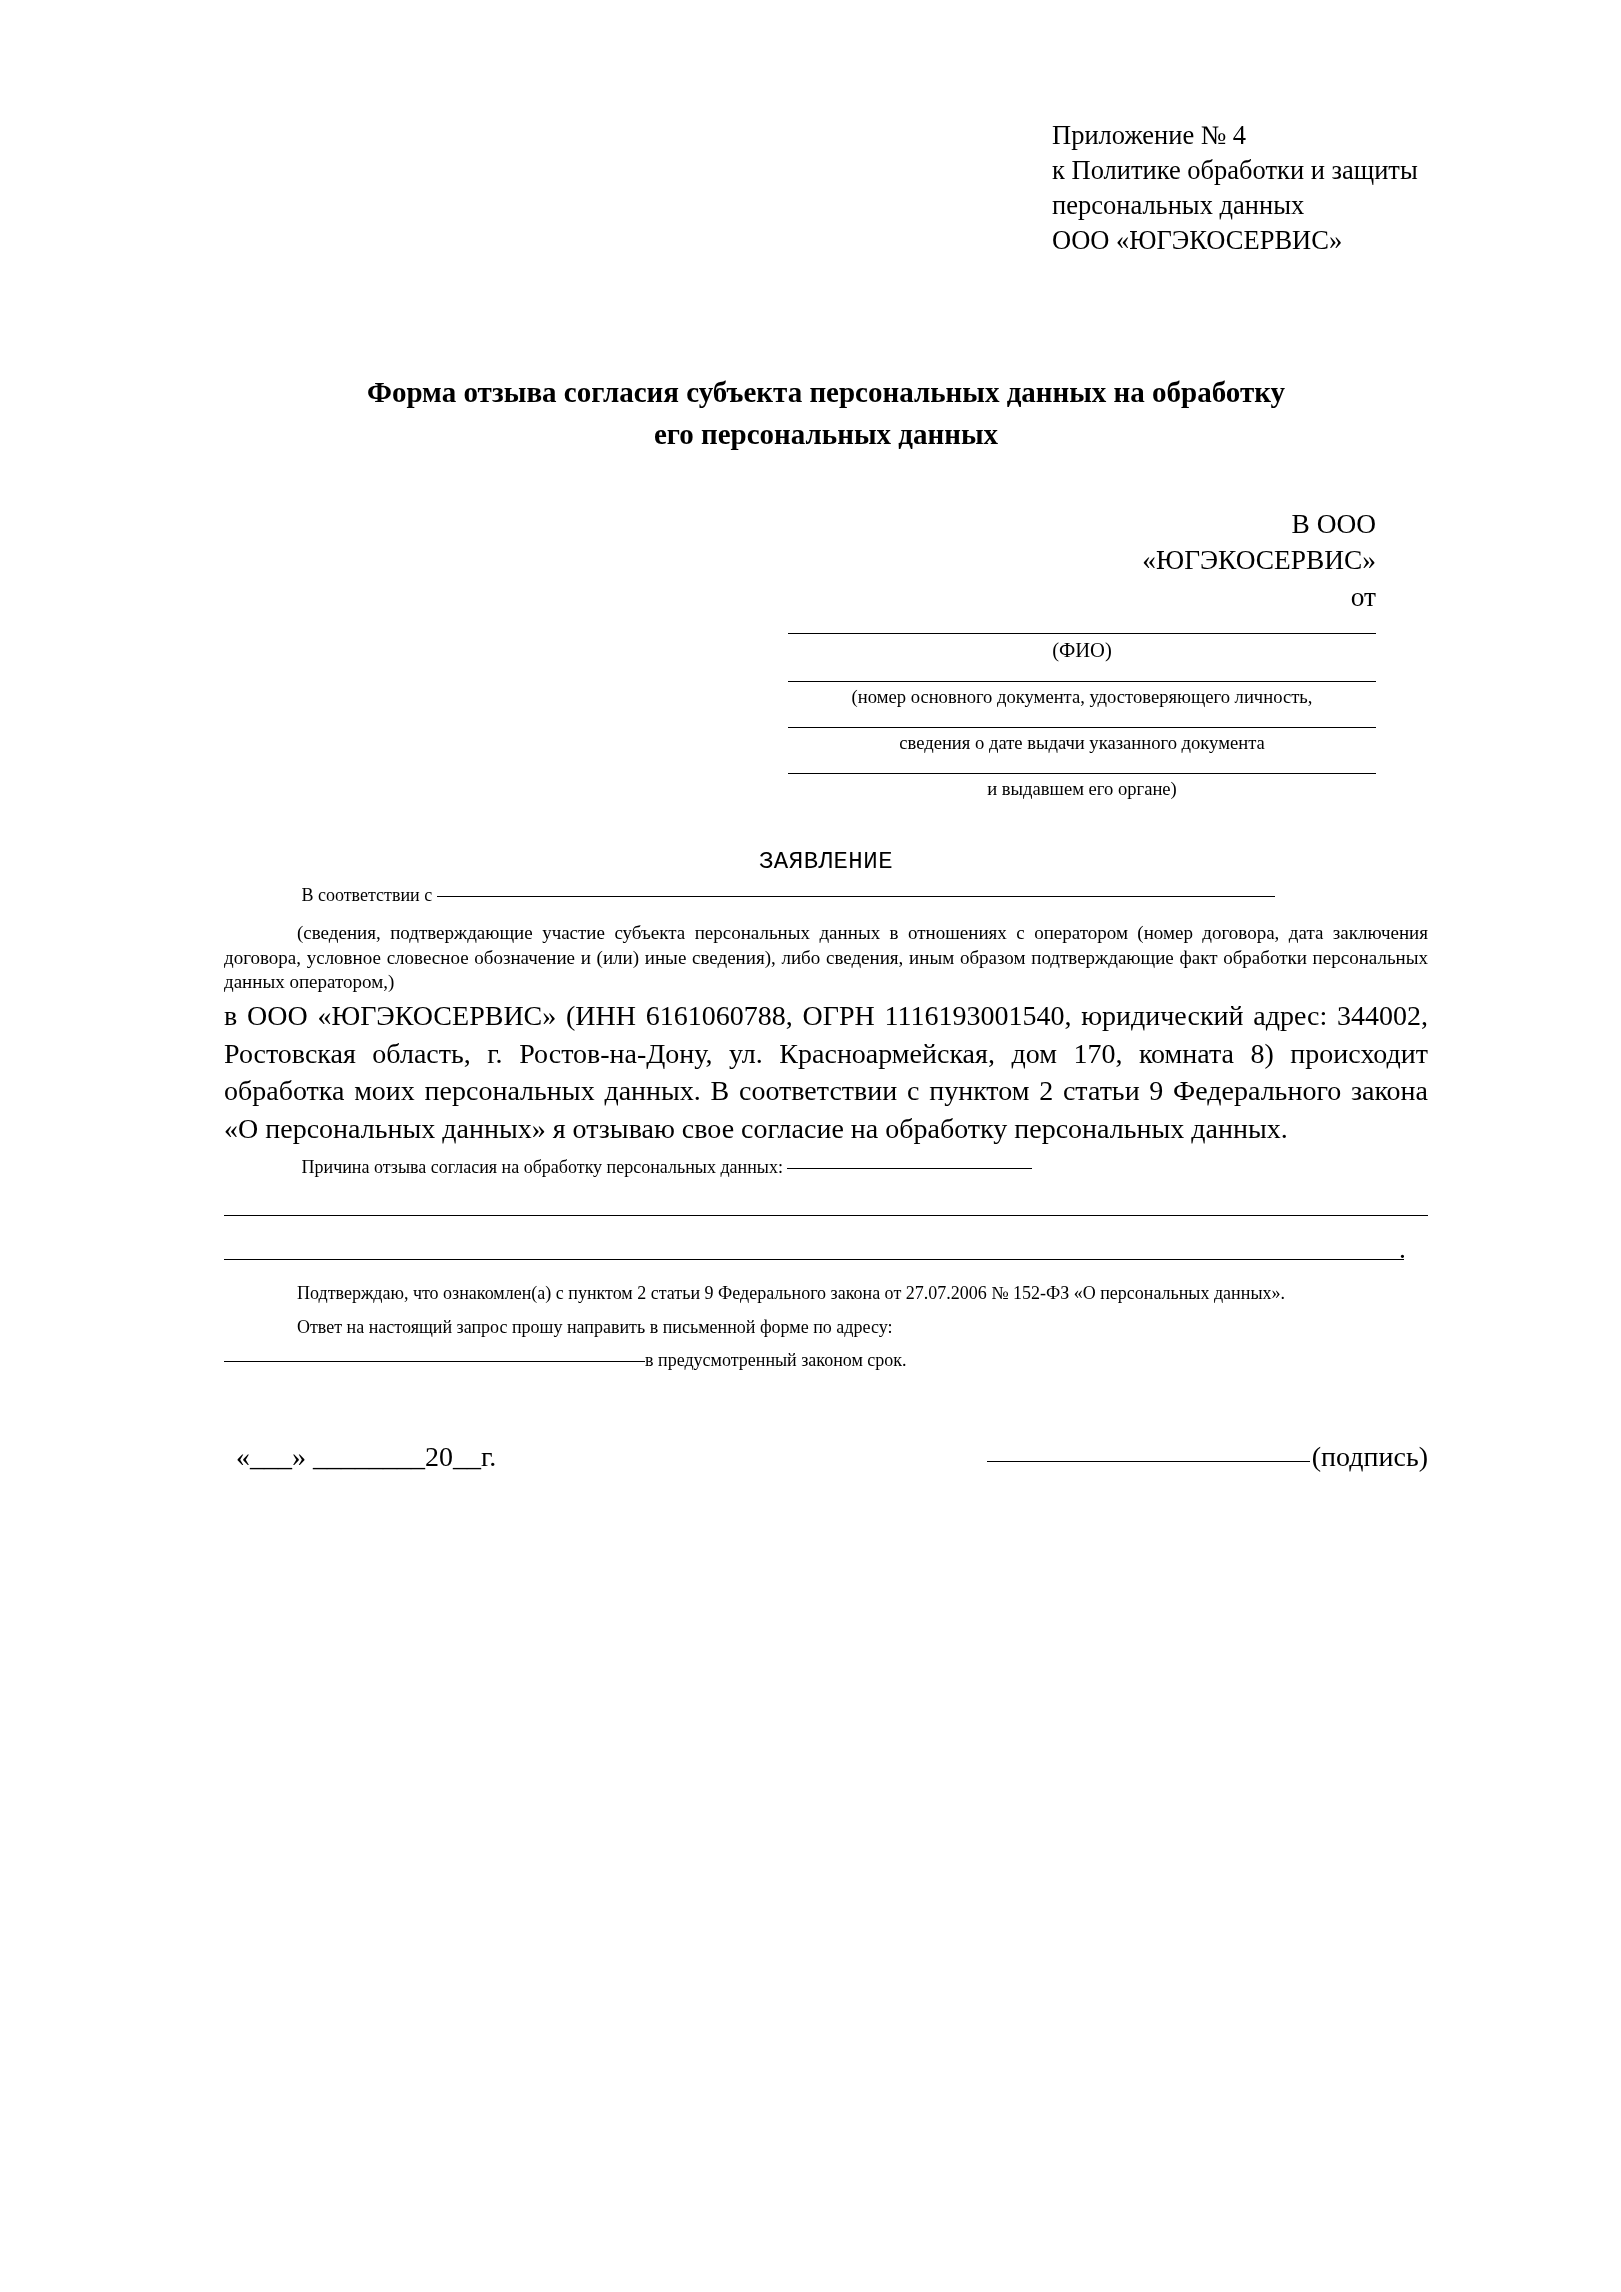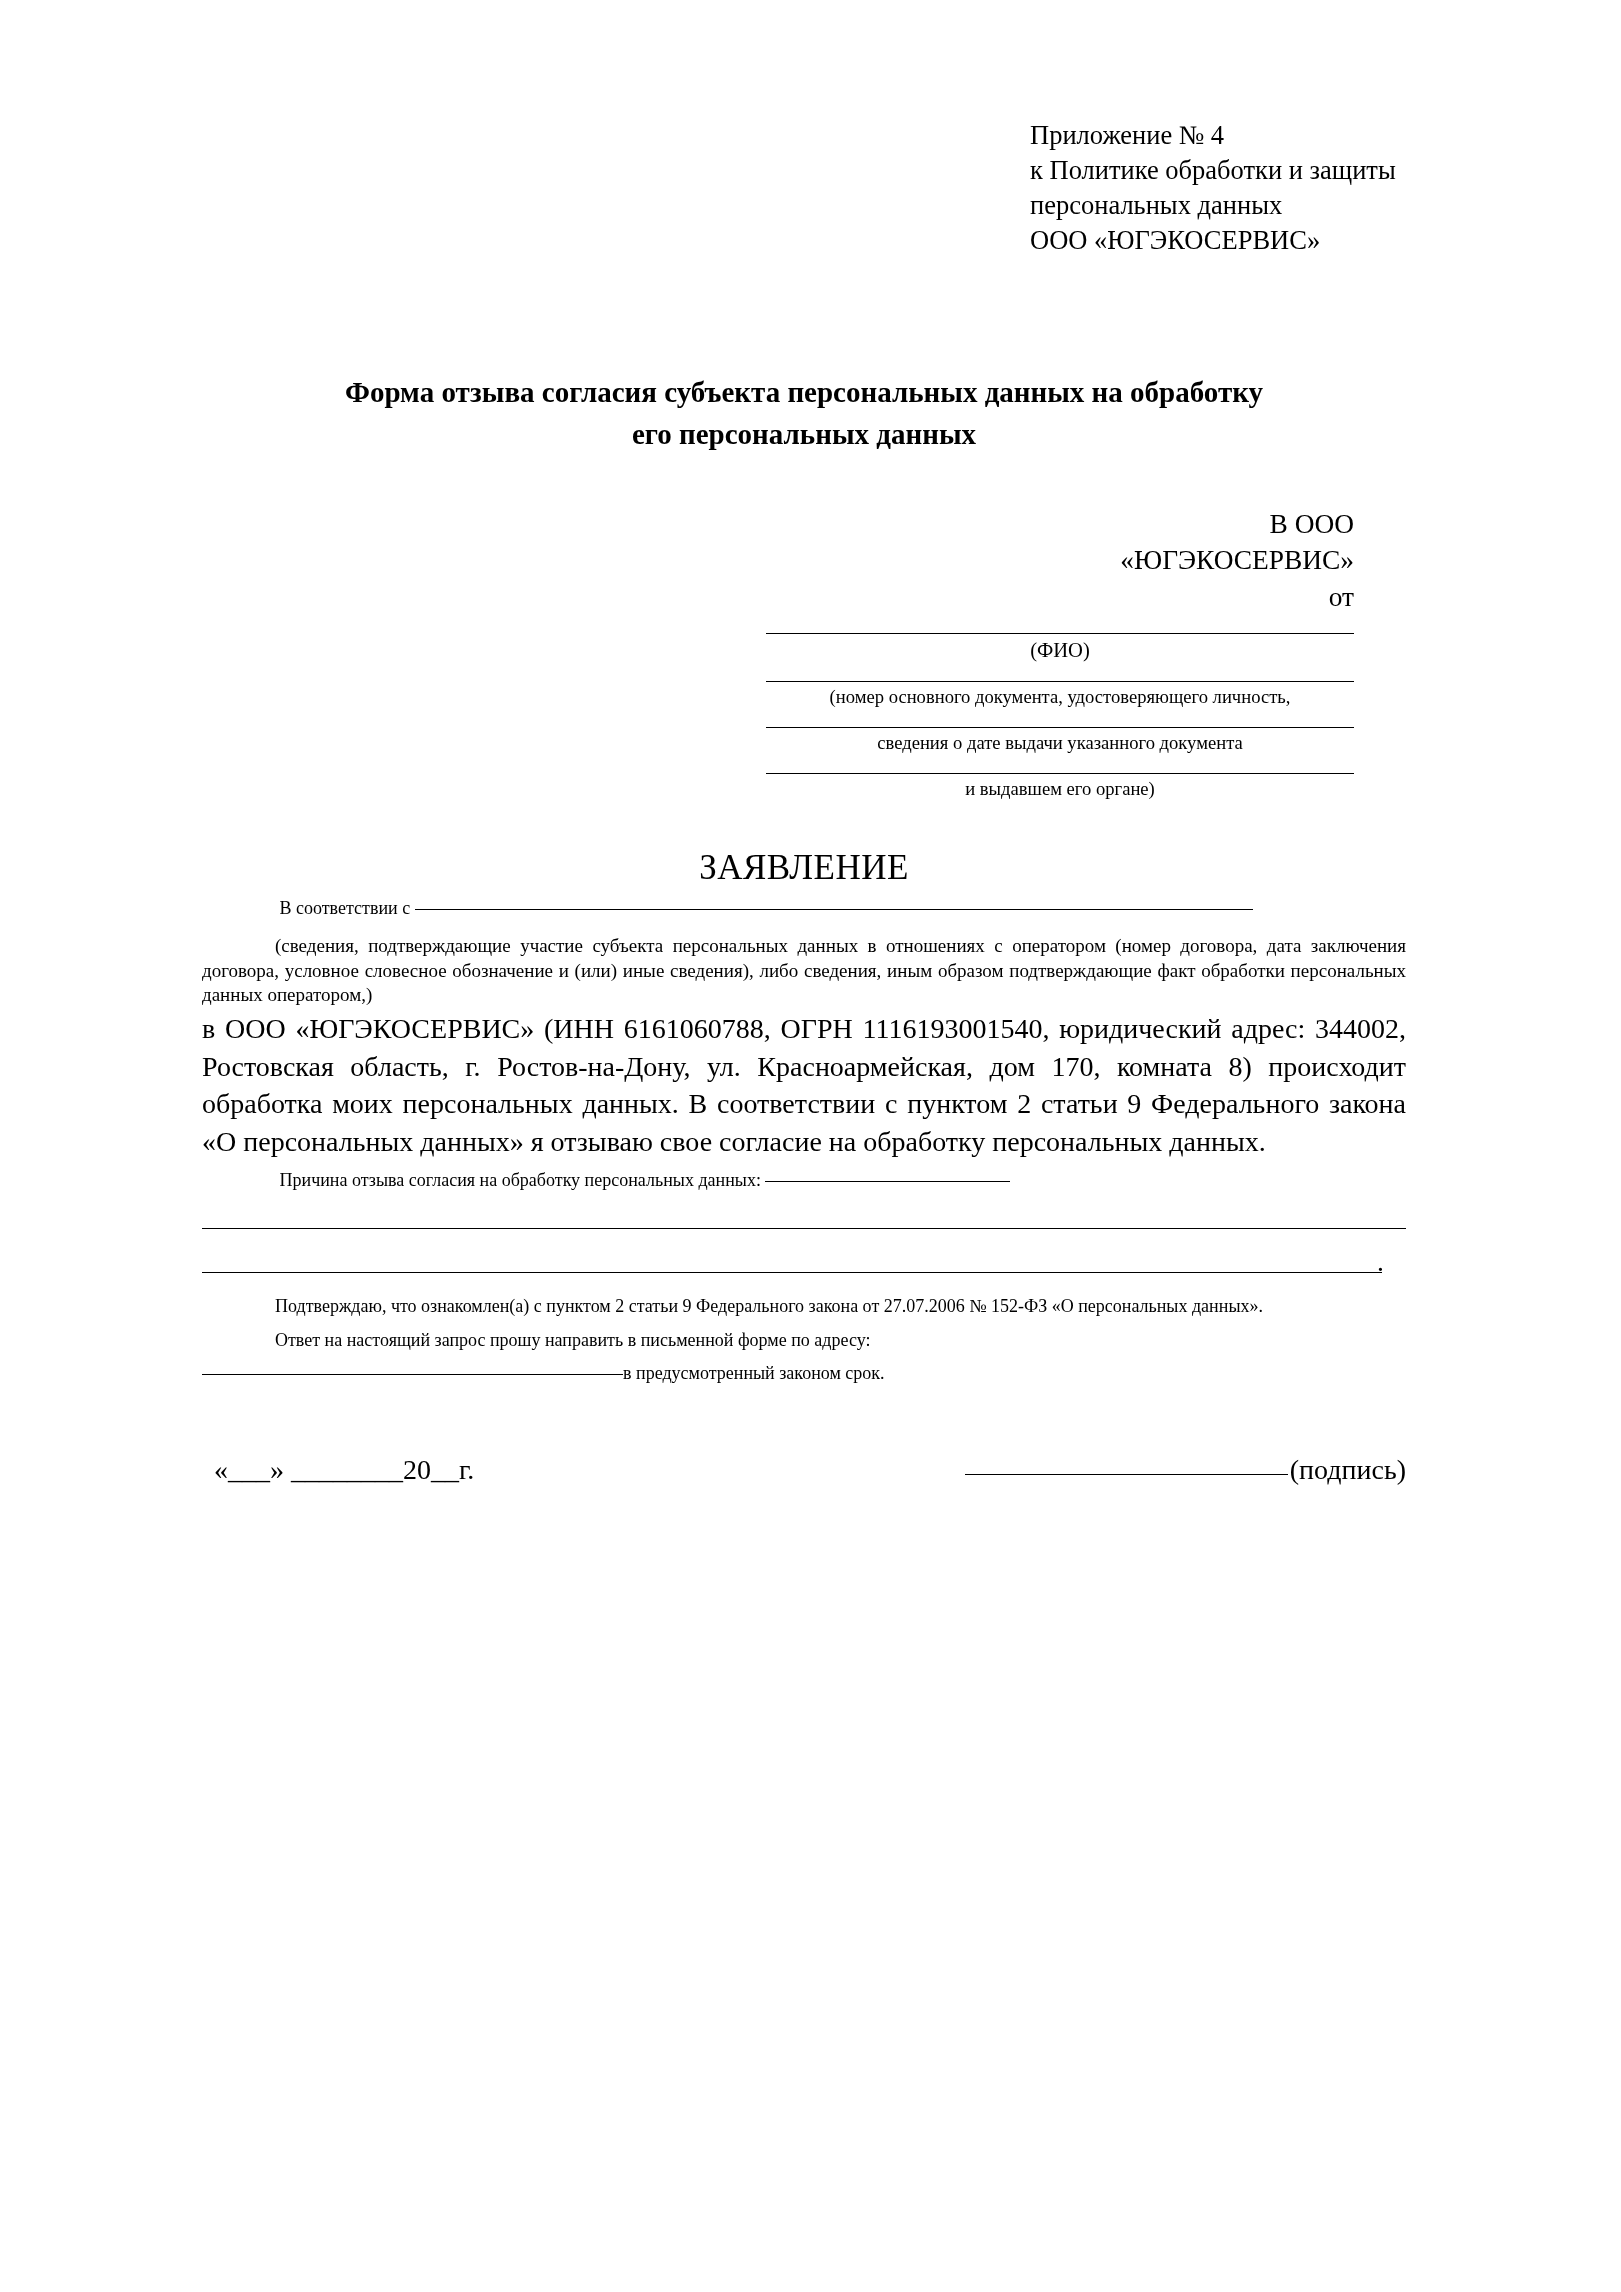--- a/index.html
+++ b/index.html
@@ -17,21 +17,21 @@
   }
   .page {
     position: relative;
     width: 1621px;
     height: 2293px;
     padding: 0;
     box-sizing: border-box;
   }
   .content {
     position: absolute;
-    left: 202px;
+    left: 224px;
     top: 118px;
     width: 1204px;
   }
 
   
   .header-block {
     margin-left: 828px;
     font-size: 26.5px;
     line-height: 1.32;
     width: 412px;
@@ -69,22 +69,23 @@
     font-size: 18.6px;
     line-height: 1.3;
     margin-top: 2.9px;
   }
   .caption.big { font-size: 20.6px; }
 
   
   .zayavlenie {
     margin-top: 47px;
     text-align: center;
-    font-size: 35px;
+    font-size: 24px;
     letter-spacing: 0.5px;
+    font-family: Liberation Mono, monospace;
   }
 
   .para {
     font-size: 18px;
     line-height: 1.35;
     text-align: justify;
     margin-top: 7.8px;
   }
   .para.indent::before {
     content: "";

